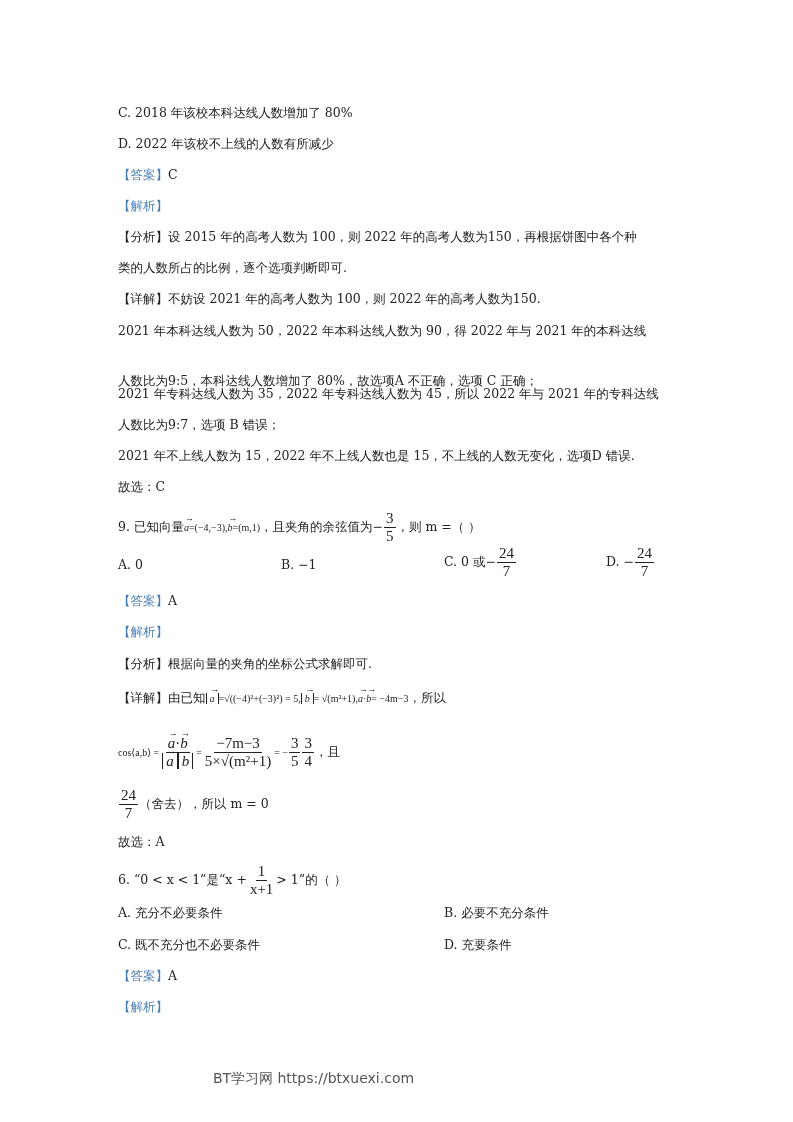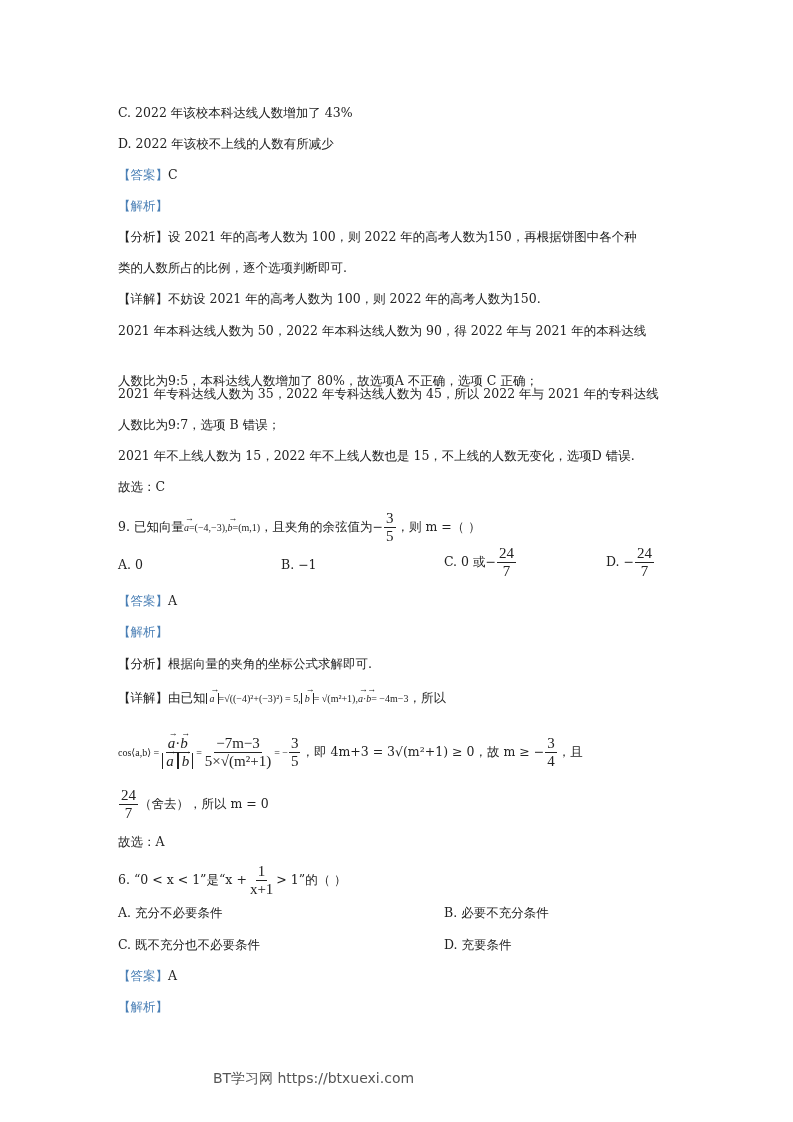--- a/index.html
+++ b/index.html
@@ -20,28 +20,28 @@
     .abs { border-left: 1px solid #222; border-right: 1px solid #222; padding: 0 3px; }
     .opt { position: absolute; white-space: nowrap; line-height: 18px; }
     .footer { position: absolute; top: 1070px; left: 0; width: 627px; text-align: center;
               font-family: "DejaVu Sans", "Liberation Sans", sans-serif; font-size: 14px; color: #555555; }
   </style>
 </head>
 <body>
 
 <div>
 
-  <div class="line" style="top:104px">C.  2022 年该校本科达线人数增加了 43%</div>
+  <div class="line" style="top:104px">C.  2018 年该校本科达线人数增加了 80%</div>
   <div class="line" style="top:135px">D.  2022 年该校不上线的人数有所减少</div>
   <div class="line" style="top:166px">
     <span class="hd">【答案】</span><span>C</span>
   </div>
   <div class="line hd" style="top:197px">【解析】</div>
   <div class="line" style="top:228px">
-    <span>【分析】</span><span>设 2021 年的高考人数为 100，则 2022 年的高考人数为150，再根据饼图中各个种</span>
+    <span>【分析】</span><span>设 2015 年的高考人数为 100，则 2022 年的高考人数为150，再根据饼图中各个种</span>
   </div>
   <div class="line" style="top:259px">类的人数所占的比例，逐个选项判断即可.</div>
   <div class="line" style="top:290px">
     <span>【详解】</span><span>不妨设 2021 年的高考人数为 100，则 2022 年的高考人数为150.</span>
   </div>
   <div class="line" style="top:322px">2021 年本科达线人数为 50，2022 年本科达线人数为 90，得 2022 年与 2021 年的本科达线</div>
   <div class="line" style="top:372px">人数比为9:5，本科达线人数增加了 80%，故选项A 不正确，选项 C 正确；</div>
   <div class="line" style="top:385px">2021 年专科达线人数为 35，2022 年专科达线人数为 45，所以 2022 年与 2021 年的专科达线</div>
   <div class="line" style="top:416px">人数比为9:7，选项 B 错误；</div>
   <div class="line" style="top:447px">2021 年不上线人数为 15，2022 年不上线人数也是 15，不上线的人数无变化，选项D 错误.</div>
@@ -83,21 +83,21 @@
   <div class="line" style="top:735px">
     <span class="m">cos⟨a,b⟩ =</span><span class="frac">
         <span class="num"><span class="vec">a</span>·<span class="vec">b</span></span>
         <span class="den"><span class="abs"><span class="vec">a</span></span><span class="abs"><span class="vec">b</span></span></span>
       </span><span class="m">=</span><span class="frac">
         <span class="num">−7m−3</span>
         <span class="den">5×√(m²+1)</span>
       </span><span class="m">= −</span><span class="frac">
         <span class="num">3</span>
         <span class="den">5</span>
-      </span><span>，即 4m+3 = 3√(m²+1) ≥ 0，故 m ≥ −</span><span class="frac">
+      </span><span class="frac">
         <span class="num">3</span>
         <span class="den">4</span>
       </span><span>，且</span>
   </div>
 
   <div class="line" style="top:787px">
     <span class="frac">
         <span class="num">24</span>
         <span class="den">7</span>
       </span><span>（舍去），所以 m = 0</span>

